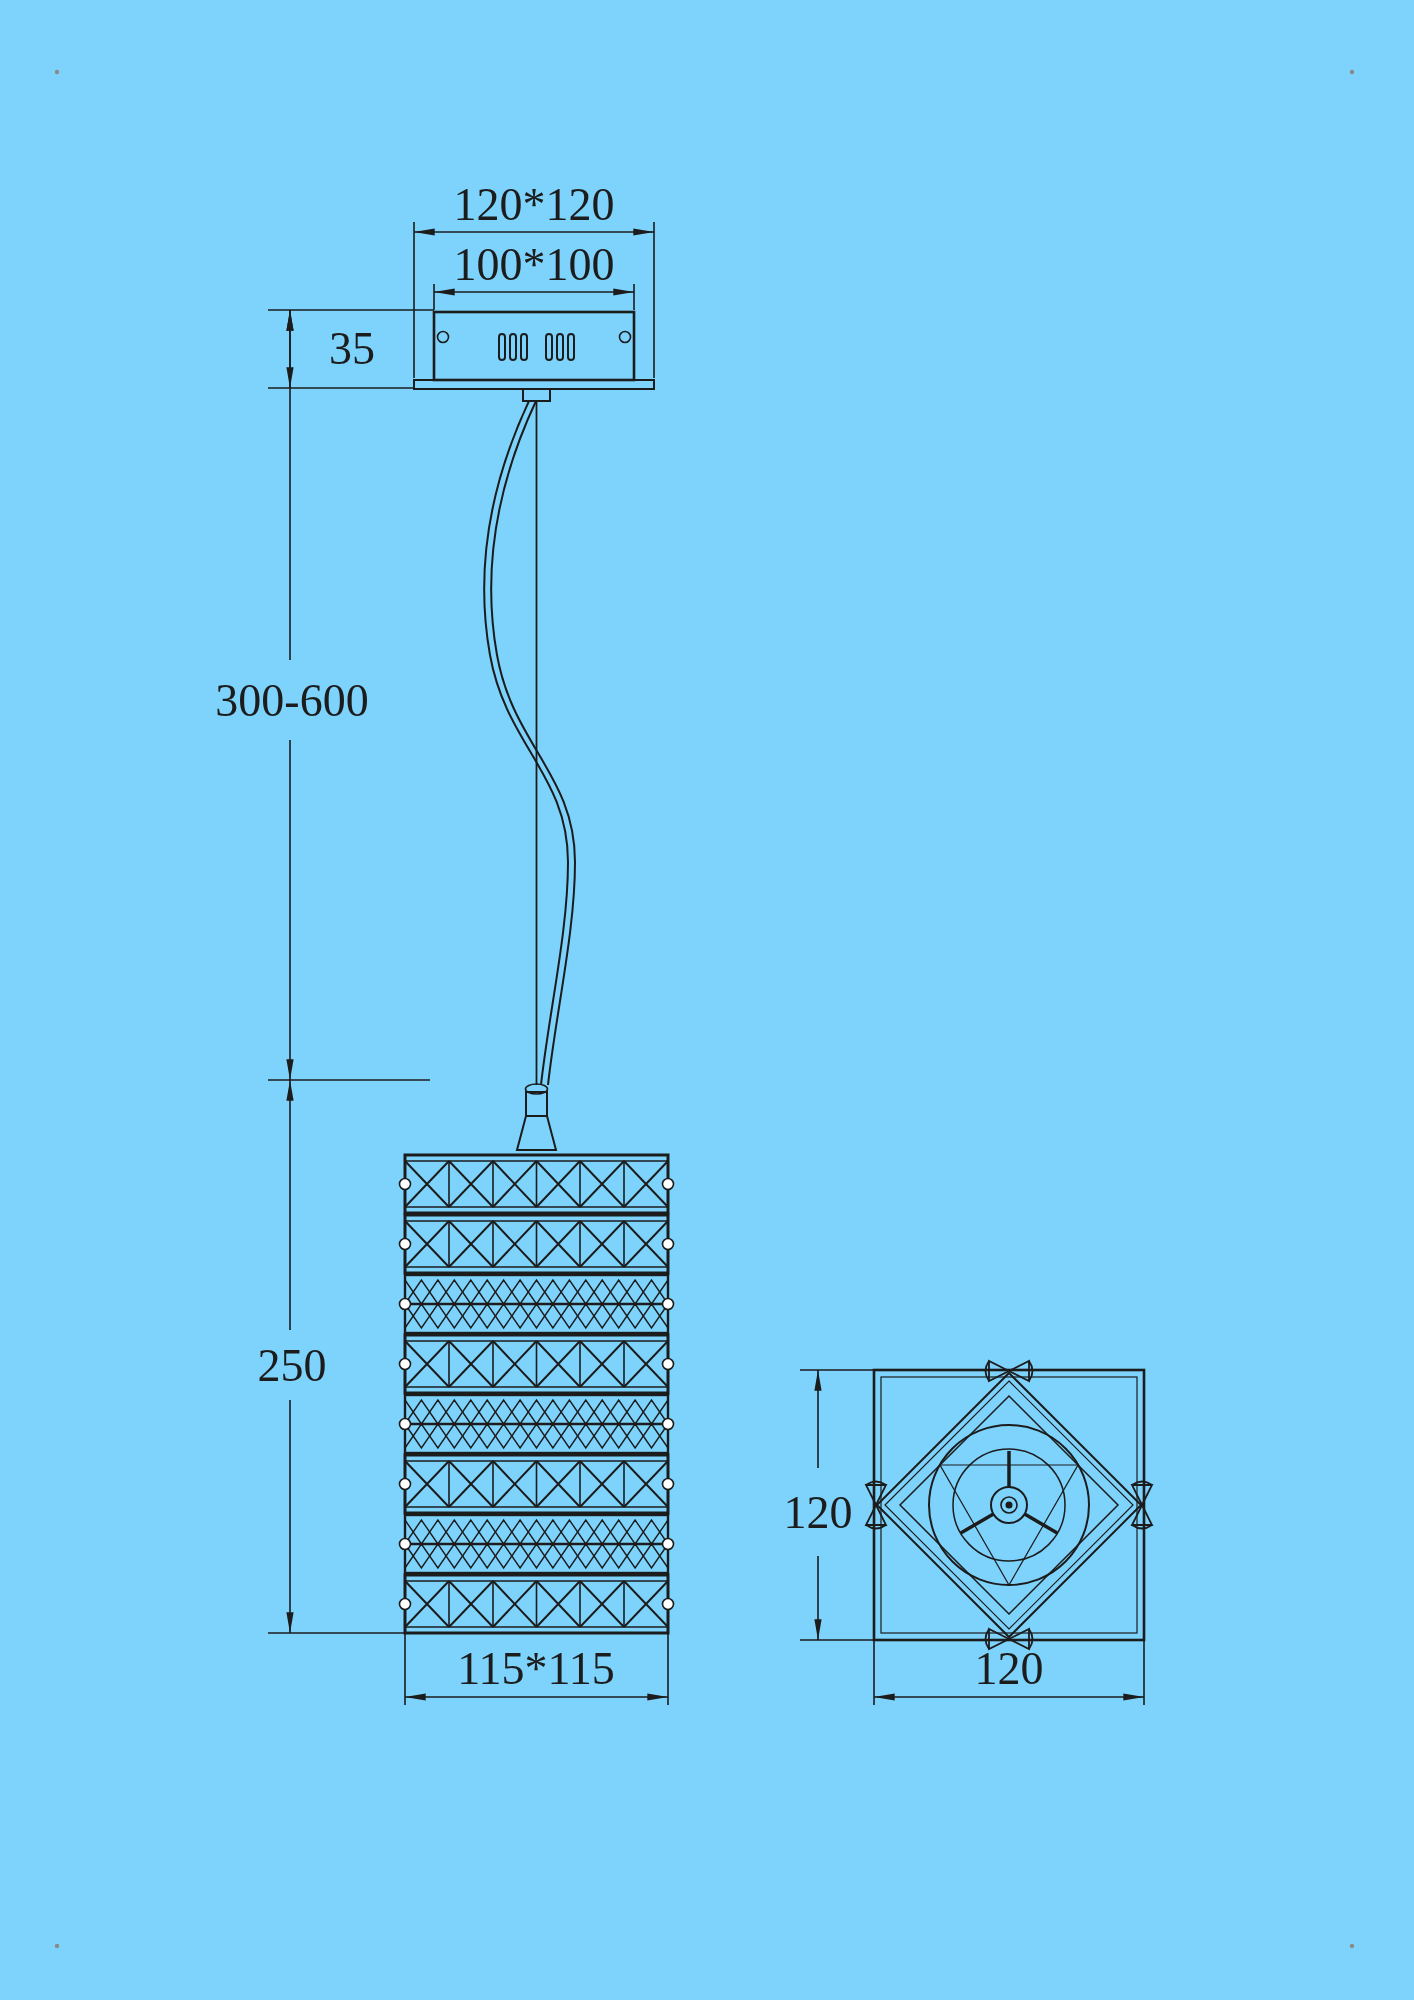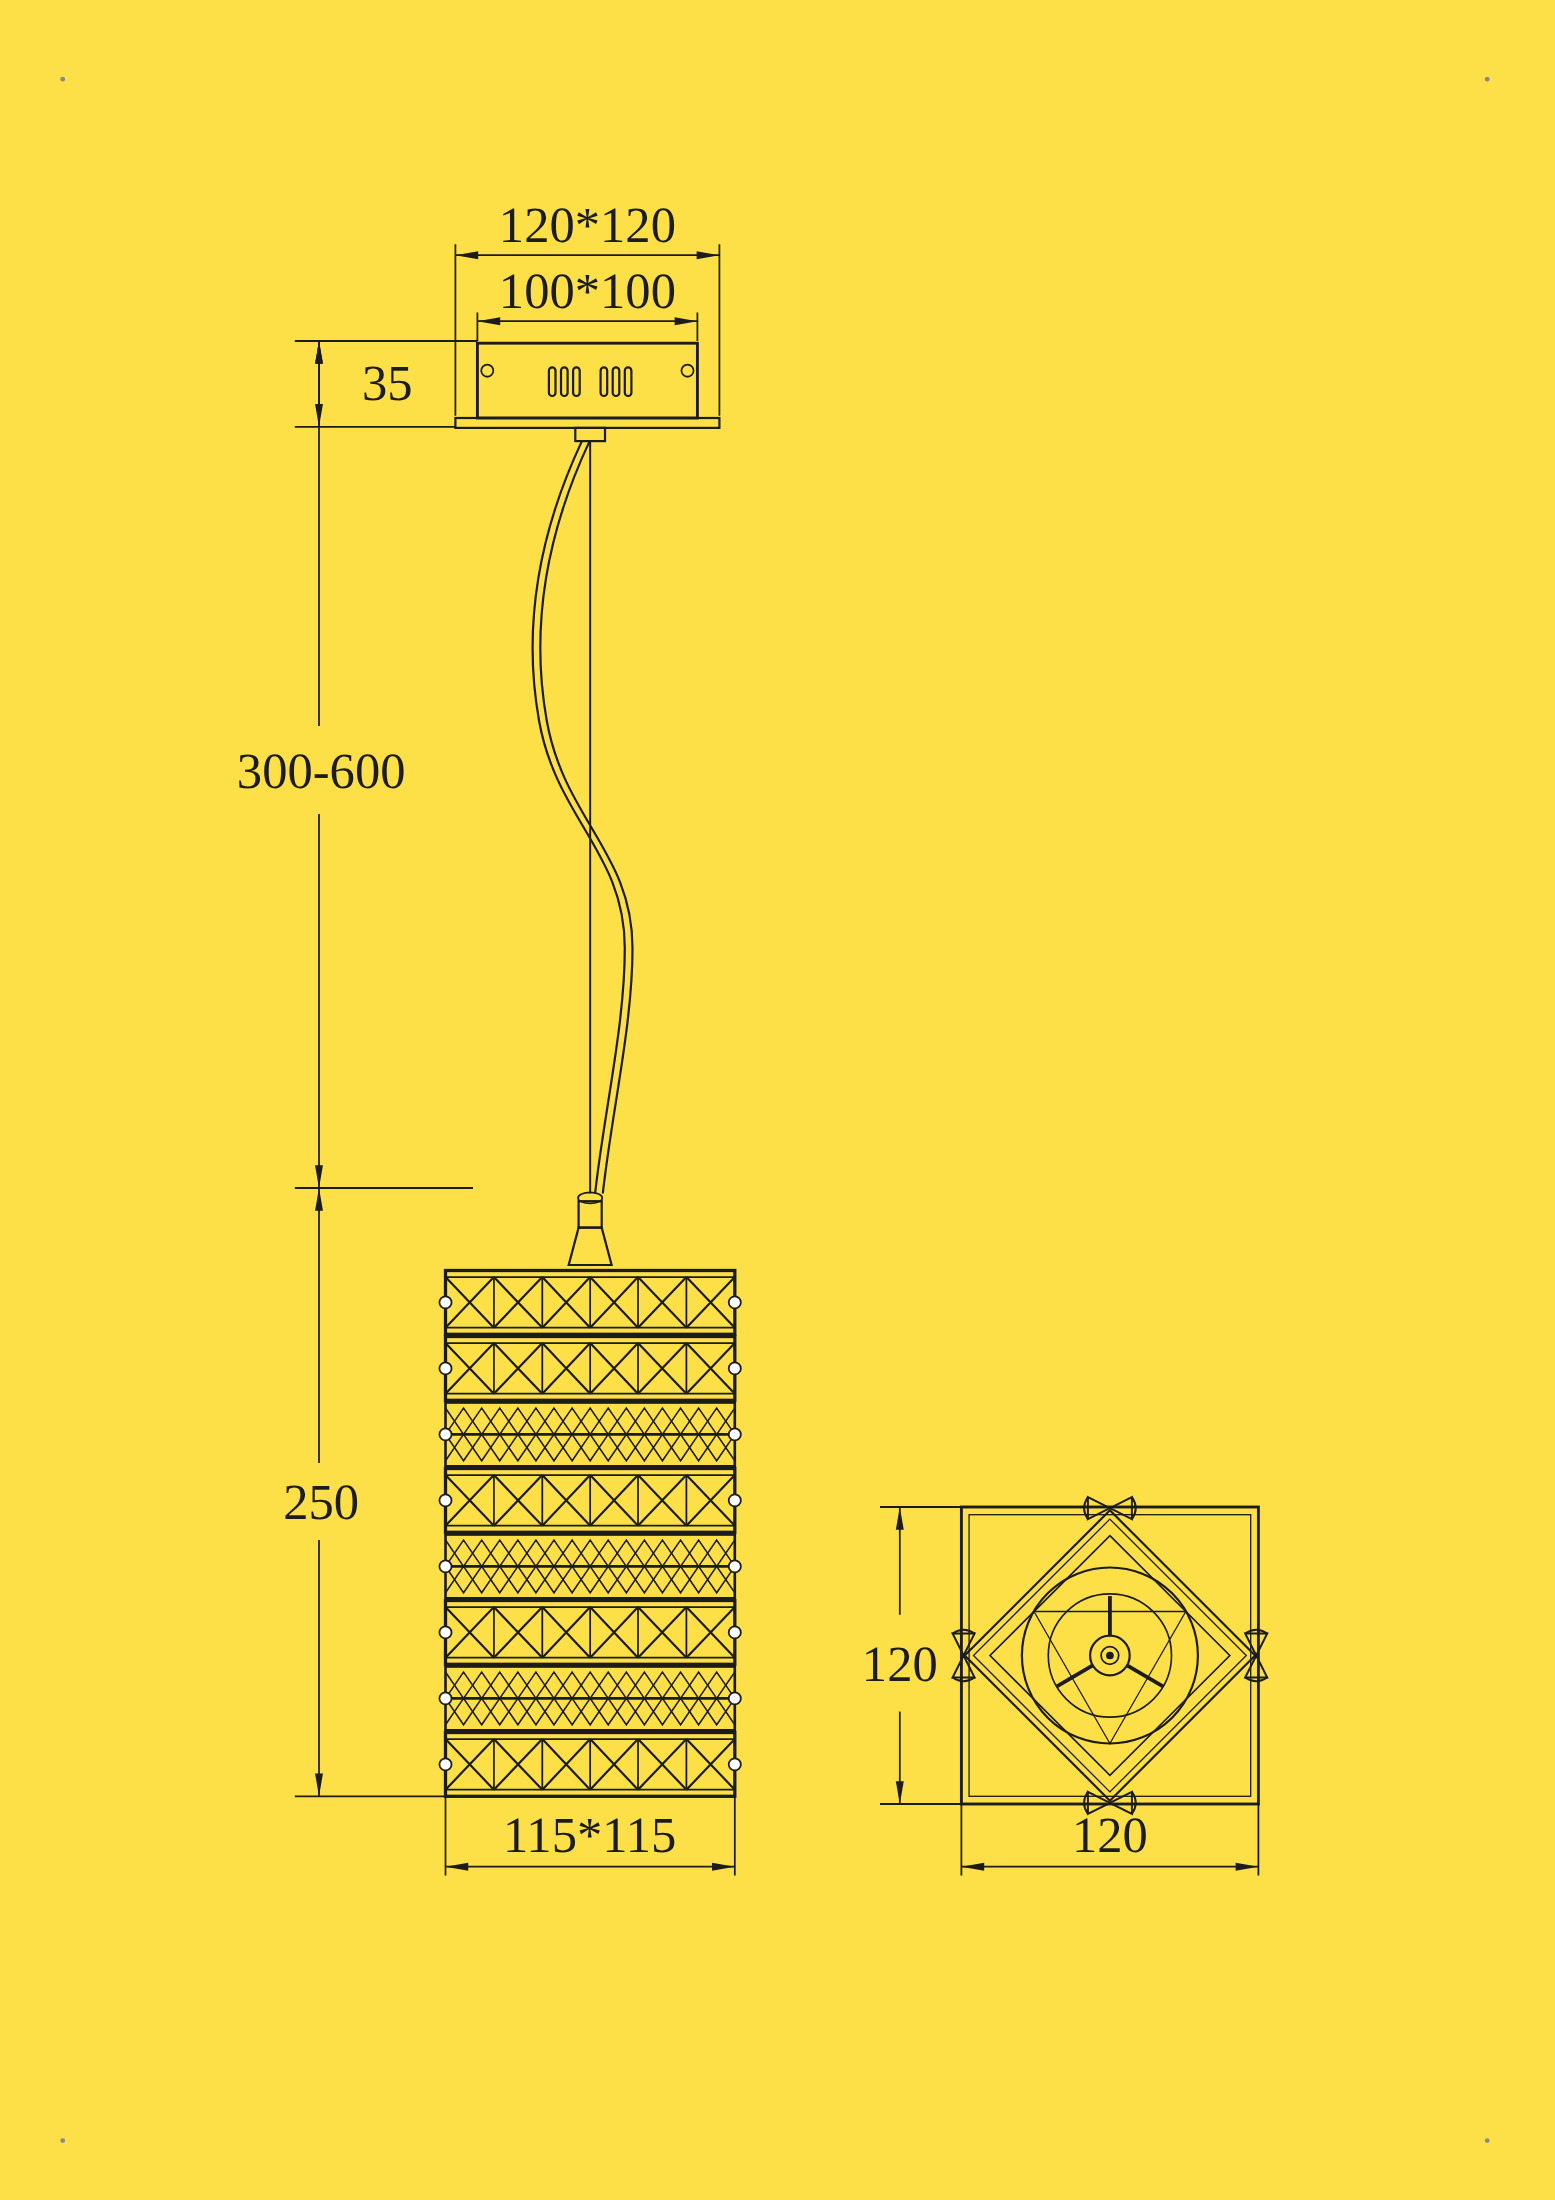--- a/index.html
+++ b/index.html
@@ -4,21 +4,21 @@
 <style>
   html, body {
     margin: 0;
     padding: 0;
     background: #ffffff;
   }
   .page {
     position: relative;
     width: 1414px;
     height: 2000px;
-    background: #fde047;
+    background: #7dd3fc;
     overflow: hidden;
   }
   svg { display: block; }
   .ln { stroke: #1c1c1c; fill: none; stroke-linecap: butt; }
   .dim-text {
     font-family: "Liberation Serif", serif;
     font-size: 46px;
     fill: #1c1c1c;
     stroke: none;
     text-anchor: middle;

